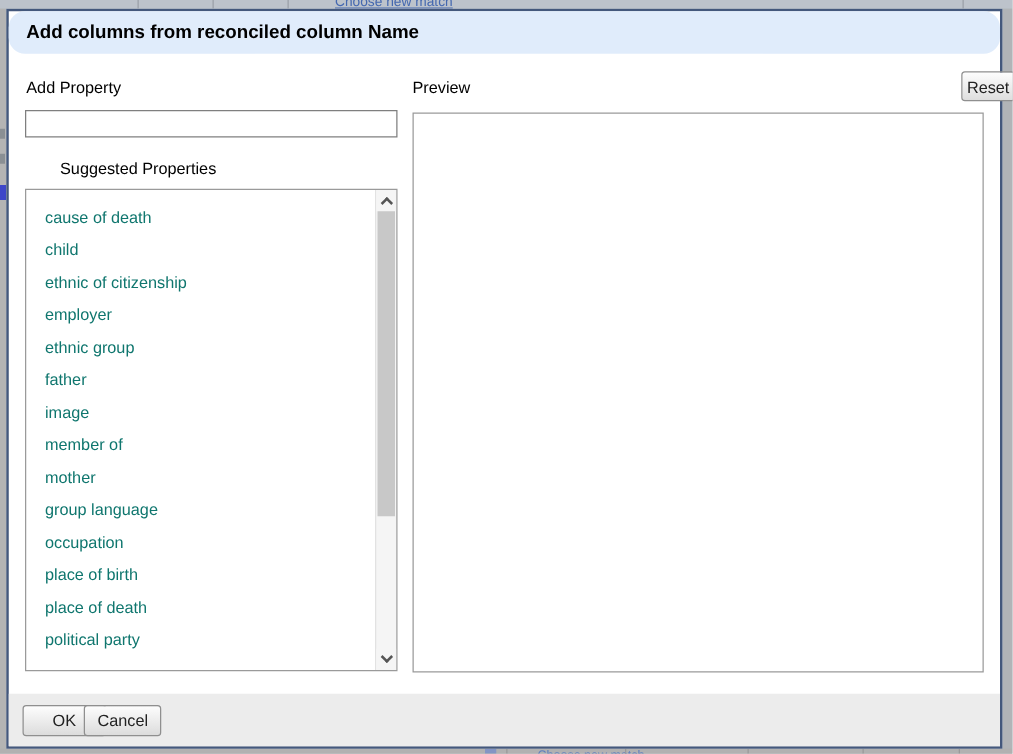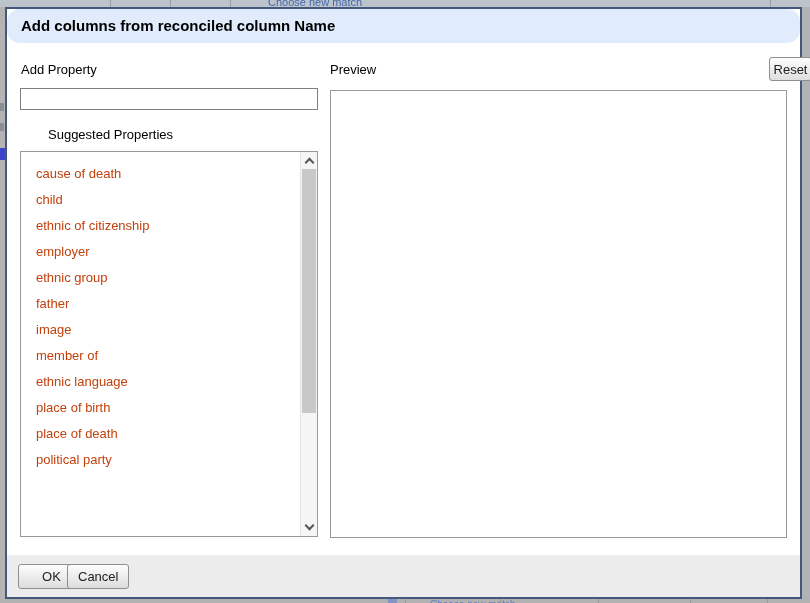--- a/index.html
+++ b/index.html
@@ -77,21 +77,21 @@
     width: 298px; height: 386px;
     border: 1px solid #9a9a9a;
     background: #fff;
     overflow: hidden;
   }
   .prop-items { padding: 9px 0 0 0; }
   .prop-link {
     display: block;
     height: 26px; line-height: 26px;
     padding-left: 15px;
-    color: #c2410c; font-size: 13px;
+    color: #0f766e; font-size: 13px;
     text-decoration: none;
     cursor: pointer;
     white-space: nowrap;
   }
 
   
   .scrollbar {
     position: absolute; right: 0; top: 0;
     width: 17px; height: 100%;
     background: #f5f5f5;
@@ -189,21 +189,23 @@
     <div class="prop-list">
       <div class="prop-items">
           <a class="prop-link">cause of death</a>
           <a class="prop-link">child</a>
           <a class="prop-link">ethnic of citizenship</a>
           <a class="prop-link">employer</a>
           <a class="prop-link">ethnic group</a>
           <a class="prop-link">father</a>
           <a class="prop-link">image</a>
           <a class="prop-link">member of</a>
-          <a class="prop-link">ethnic language</a>
+          <a class="prop-link">mother</a>
+          <a class="prop-link">group language</a>
+          <a class="prop-link">occupation</a>
           <a class="prop-link">place of birth</a>
           <a class="prop-link">place of death</a>
           <a class="prop-link">political party</a>
         </div>
       <div class="scrollbar">
         <div class="scroll-btn up">
           <div class="chev up"></div>
         </div>
         <div class="scroll-thumb"></div>
         <div class="scroll-btn down">

